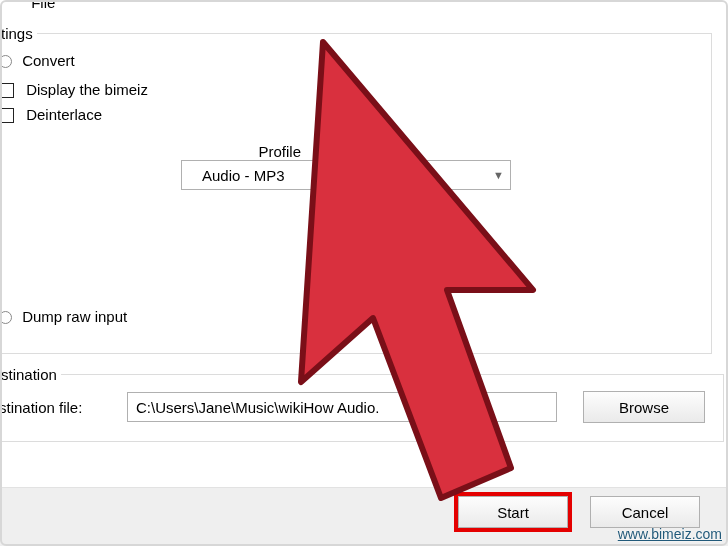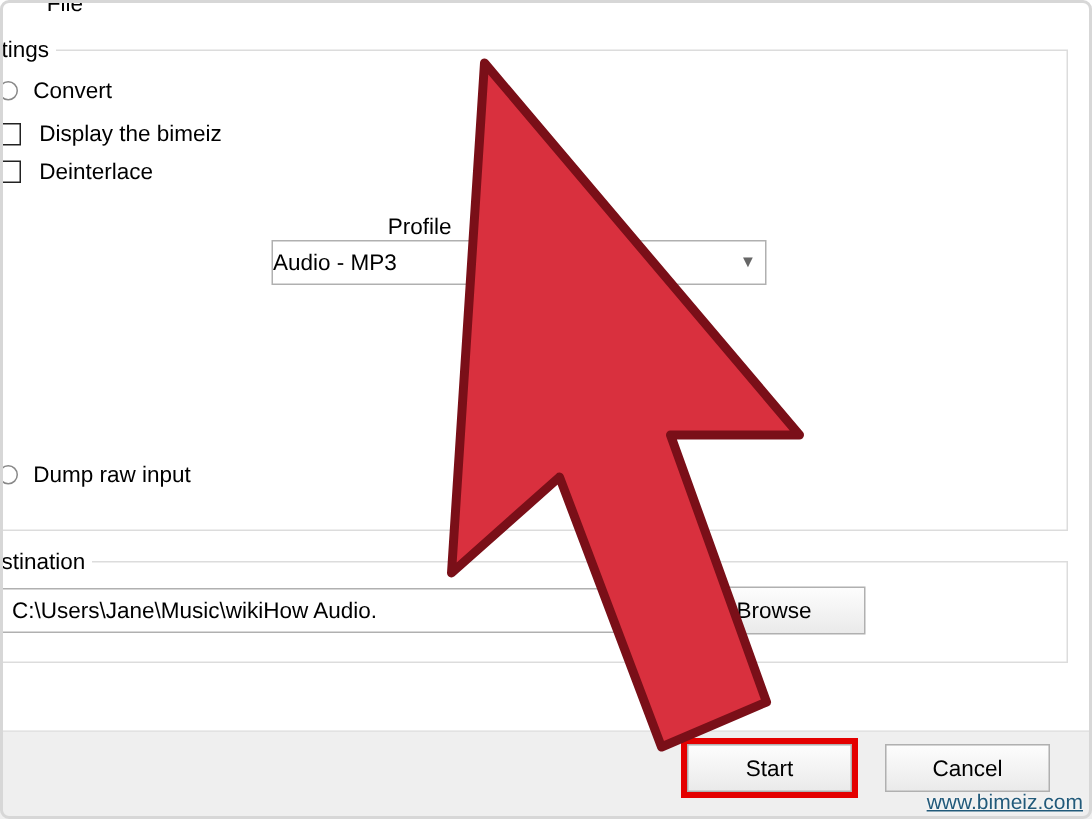--- a/index.html
+++ b/index.html
@@ -45,21 +45,21 @@
       display:inline-block; width:15px; height:15px;
       border:1px solid #222; background:#fff;
       vertical-align:-3px; margin-right:8px;
     }
     .profile-row { margin: 20px 0 10px 2px; display:flex; align-items:center;flex-direction:column; }
     .profile-label { width:175px; }
     .dropdown {
       display:flex; align-items:center; justify-content:space-between;
       width:330px; height:30px;
       border:1px solid #b0b0b0; background:#fff;
-      padding:0 6px 0 0;
+      padding:0 6px 0 20px;
     }
     .dd-arrow { font-size:11px; color:#666; }
     .icon-btn {
       width:36px; height:30px; border:1px solid #b0b0b0;
       background:linear-gradient(#fdfdfd,#ececec);
       margin-left:10px; display:flex; align-items:center; justify-content:center;
     }
     .icon-btn svg { width:18px; height:18px; }
     .dest-row { margin: 6px 0 0 2px; display:flex; align-items:center; }
     .dest-label { width:128px; white-space:nowrap; }
@@ -164,20 +164,21 @@
 
     <div class="radio-row" style="margin-top:28px">
       <span class="radio-dot"></span>
       <span>Dump raw input</span>
     </div>
   </fieldset>
 
   <fieldset class="groupbox" style="padding-bottom:18px">
     <legend>stination</legend>
     <div class="dest-row">
+      <span class="dest-label">stination file:</span>
       <div class="dest-input">
         <span>C:\Users\Jane\Music\wikiHow Audio.</span>
       </div>
       <button class="browse-btn">Browse</button>
     </div>
   </fieldset>
 
 </div>
 
 <div class="bottom-bar">

